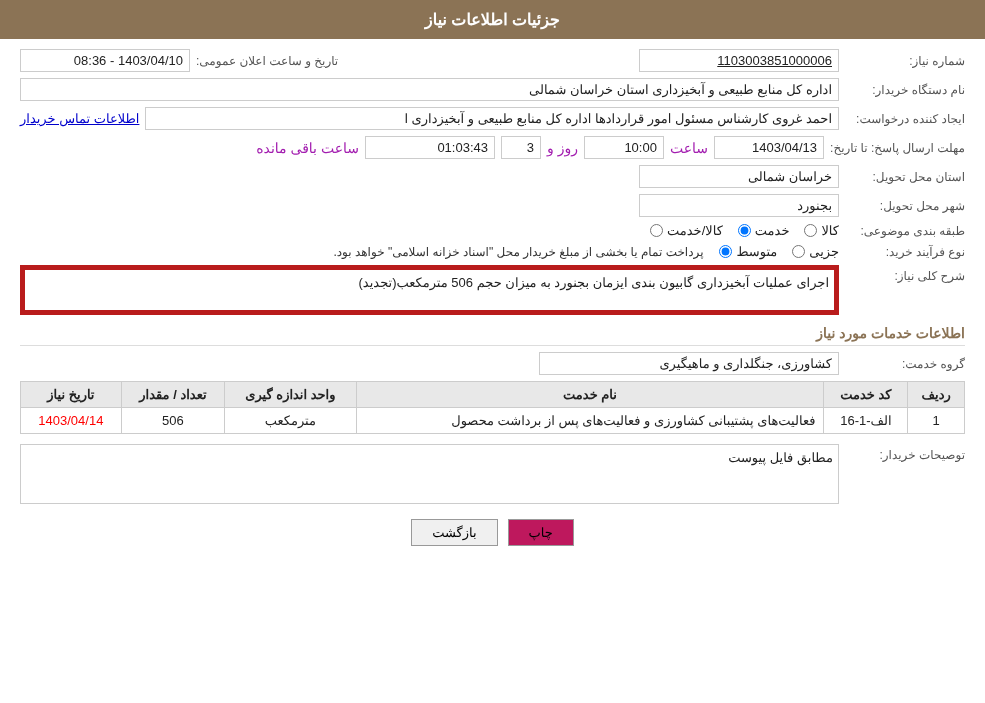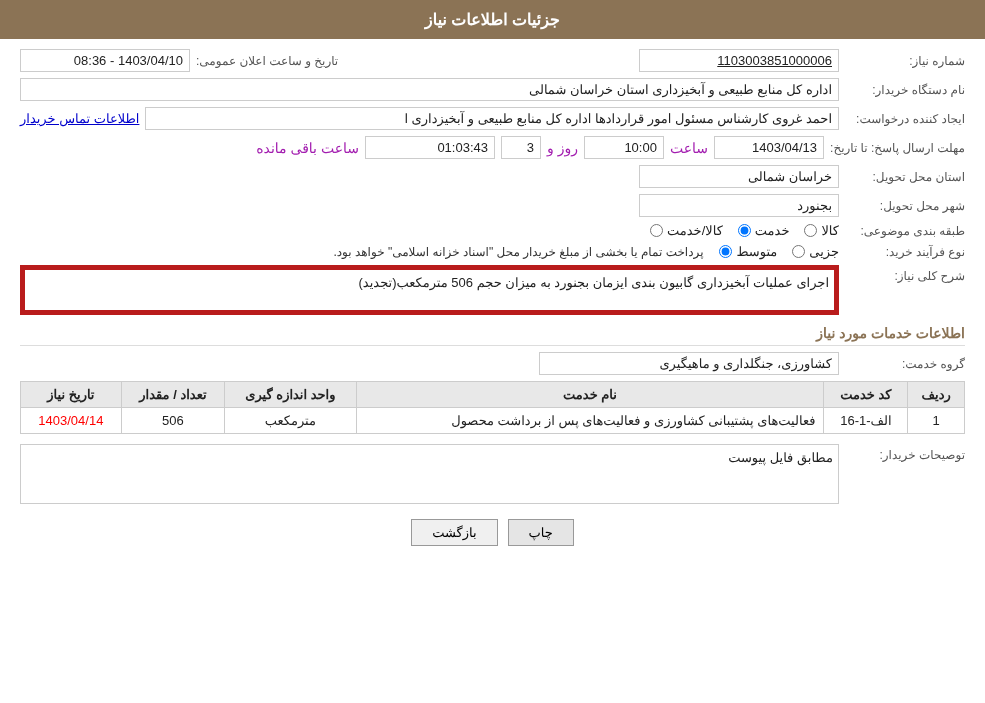--- a/index.html
+++ b/index.html
@@ -129,21 +129,21 @@
     }
     .btn {
       padding: 5px 20px;
       font-family: Tahoma, Arial, sans-serif;
       font-size: 13px;
       cursor: pointer;
       border: 1px solid #999;
       background: #f0f0f0;
     }
     .btn-print {
-      background: #e5e5e5;
+      background: #be185d;
     }
     .btn-back {
       background: #f0f0f0;
       border: 1px solid #999;
     }
     .small-input {
       width: 80px;
     }
     .medium-input {
       width: 130px;

